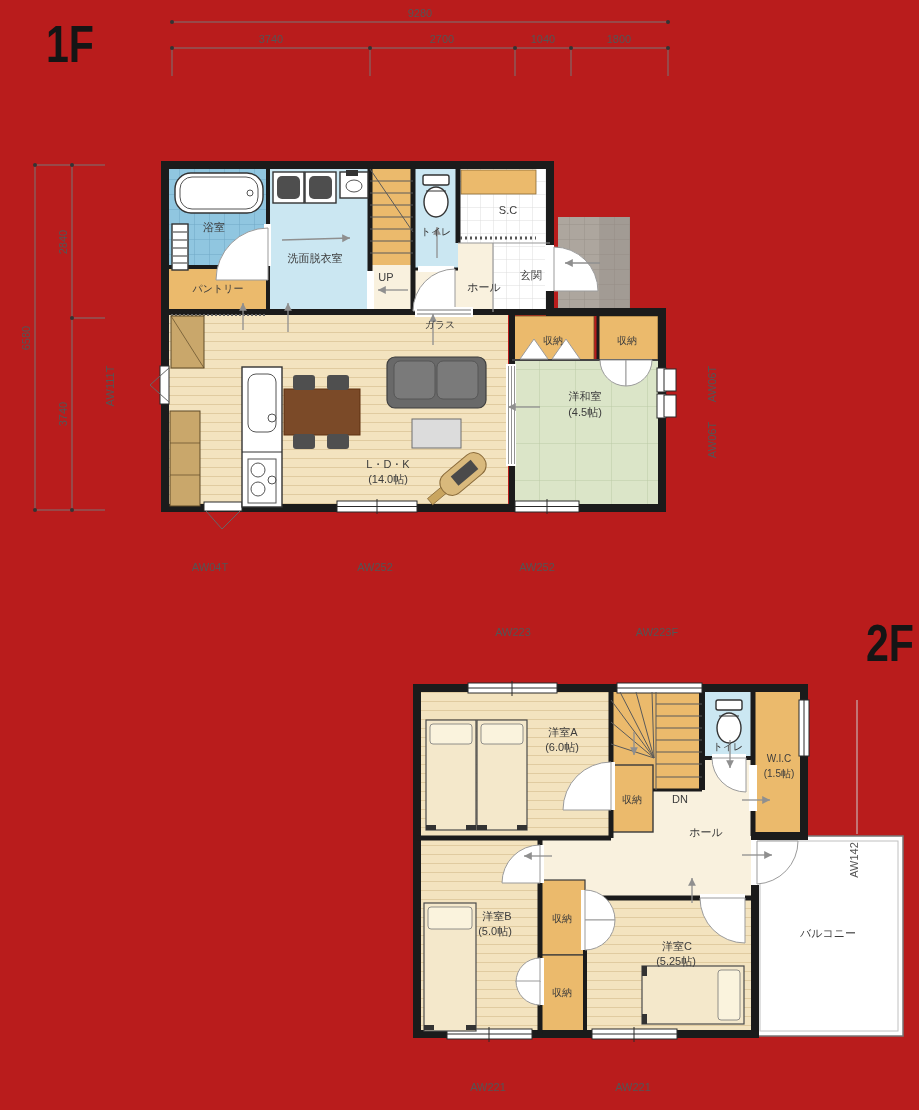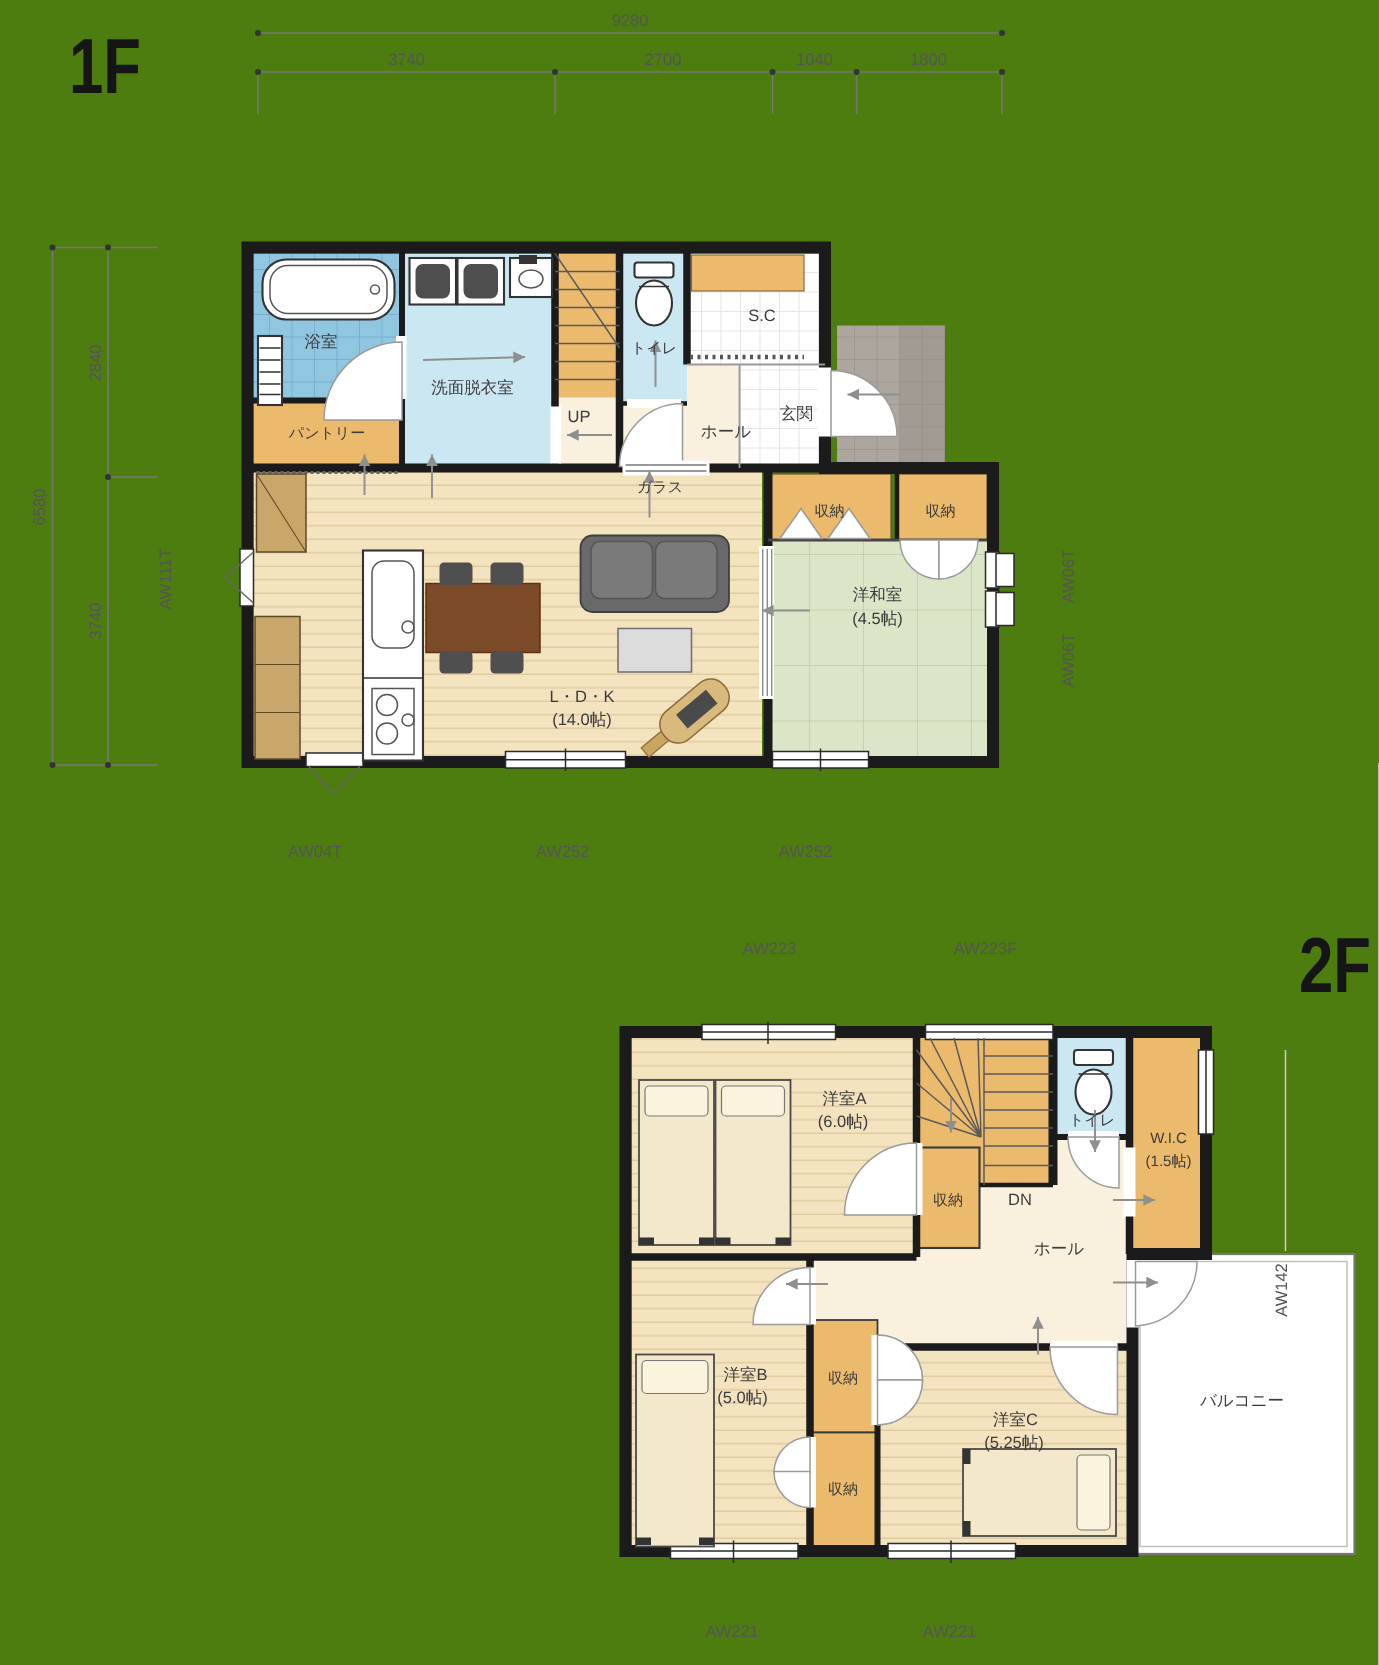--- a/index.html
+++ b/index.html
@@ -1,16 +1,16 @@
 <!DOCTYPE html>
 <html><head>
 <meta charset="utf-8">
 <style>
   html,body{margin:0;padding:0;background:#ffffff;}
-  .page{position:relative;width:919px;height:1110px;background:#4d7c0f;overflow:hidden;
+  .page{position:relative;width:919px;height:1110px;background:#b91c1c;overflow:hidden;
         font-family:"Liberation Sans",sans-serif;}
   svg{position:absolute;left:0;top:0;}
   .lbl{font-family:"Liberation Sans",sans-serif;font-size:11px;fill:#3c3c3c;}
   .lbl-s{font-family:"Liberation Sans",sans-serif;font-size:10px;fill:#3c3c3c;}
   .dim{font-family:"Liberation Sans",sans-serif;font-size:11px;fill:#555555;}
   .big{font-family:"Liberation Sans",sans-serif;font-size:52px;font-weight:900;fill:#151515;}
   .wall{stroke:#1b1b1b;fill:none;}
   .thinline{stroke:#9a9a9a;stroke-width:1.2;fill:none;}
   .win{fill:#ffffff;stroke:#2a2a2a;stroke-width:1;}
   .gap{fill:#ffffff;}

